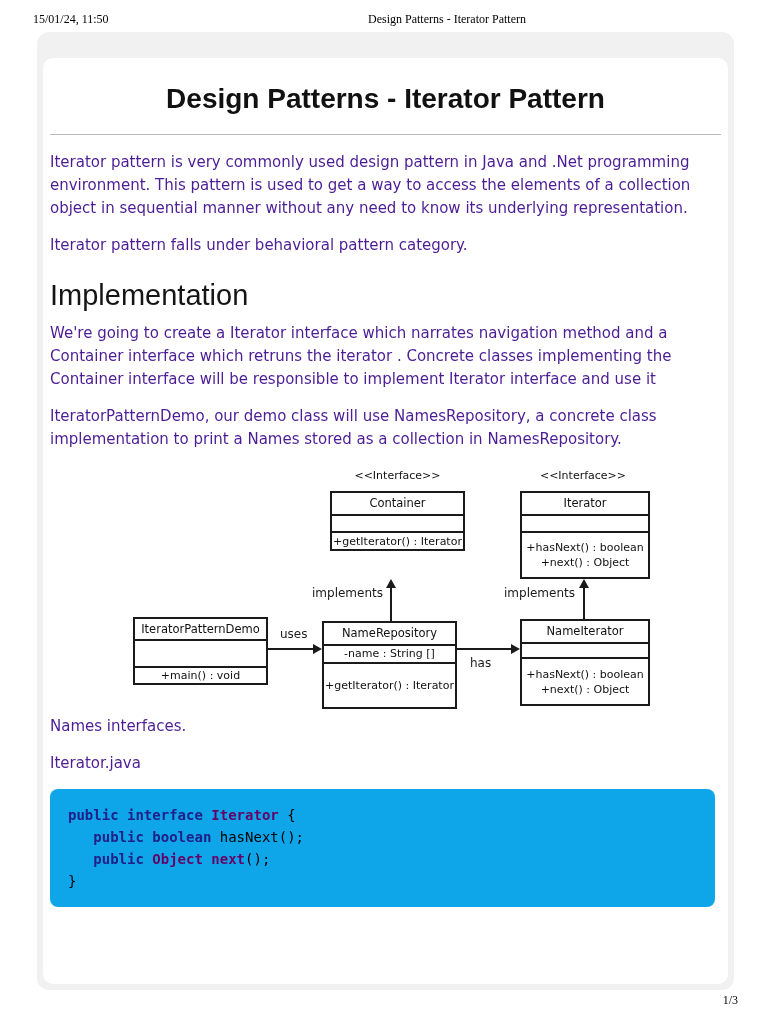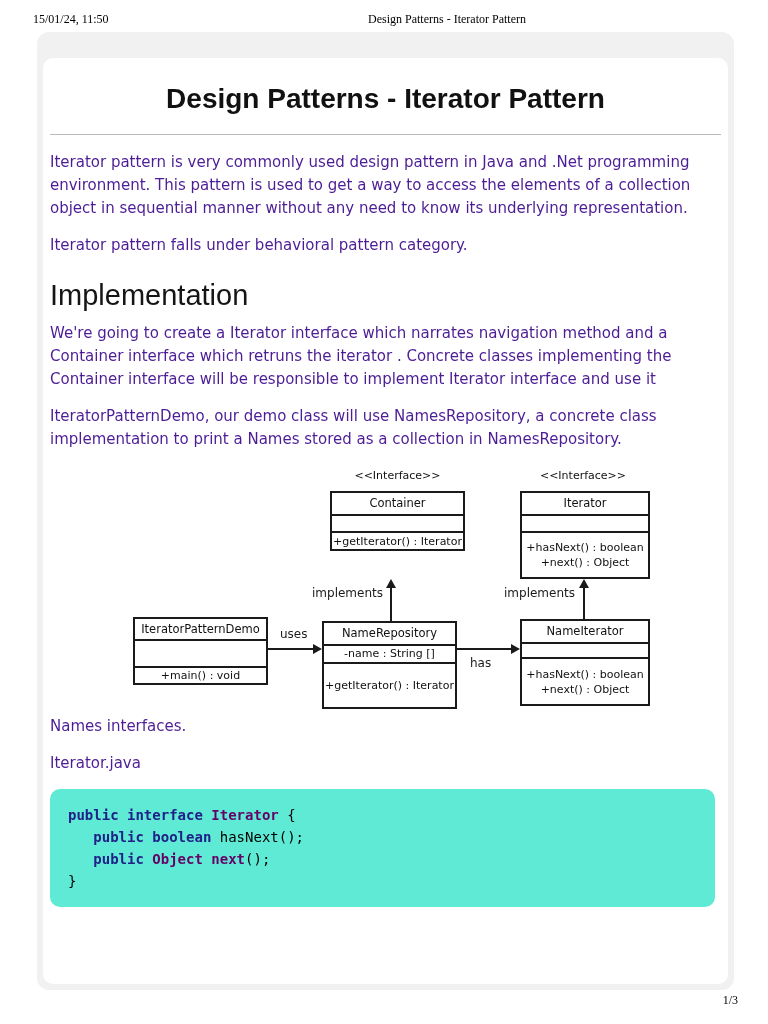--- a/index.html
+++ b/index.html
@@ -232,21 +232,21 @@
 
         <div class="line-h" style="left:407px; top:183px; width:54px;"></div>
         <div class="head-right" style="left:461px; top:179px;"></div>
         <div class="uml-label" style="left:420px; top:159px;margin-top:32px;">has</div>
 
       </div>
 
       <p class="body-p">Names interfaces.</p>
       <p class="body-p">Iterator.java</p>
 
-      <div class="codeblock" style="background: #5eead4; border-radius: 10px;">
+      <div class="codeblock" style="background: #0ea5e9;">
         <pre><code id="code-target"><span class="tok-kwd" style="color: rgb(32, 32, 136);">public</span><span class="tok-pln" style="color: rgb(0, 0, 0);"> </span><span class="tok-kwd" style="color: rgb(32, 32, 136);">interface</span><span class="tok-pln" style="color: rgb(0, 0, 0);"> </span><span class="tok-typ" style="color: rgb(102, 0, 102);">Iterator</span><span class="tok-pln" style="color: rgb(0, 0, 0);"> {</span>
 <span class="tok-pln" style="color: rgb(0, 0, 0);">   </span><span class="tok-kwd" style="color: rgb(32, 32, 136);">public</span><span class="tok-pln" style="color: rgb(0, 0, 0);"> </span><span class="tok-kwd" style="color: rgb(32, 32, 136);">boolean</span><span class="tok-pln" style="color: rgb(0, 0, 0);"> hasNext();</span>
 <span class="tok-pln" style="color: rgb(0, 0, 0);">   </span><span class="tok-kwd" style="color: rgb(32, 32, 136);">public</span><span class="tok-pln" style="color: rgb(0, 0, 0);"> </span><span class="tok-typ" style="color: rgb(102, 0, 102);">Object</span><span class="tok-pln" style="color: rgb(0, 0, 0);"> </span><span class="tok-typ" style="color: rgb(102, 0, 102);">next</span><span class="tok-pln" style="color: rgb(0, 0, 0);">();</span>
 <span class="tok-pln" style="color: rgb(0, 0, 0);">}</span></code></pre>
       </div>
 
     </div>
   </div>
 
   <span class="print-footer-page">1/3</span>

